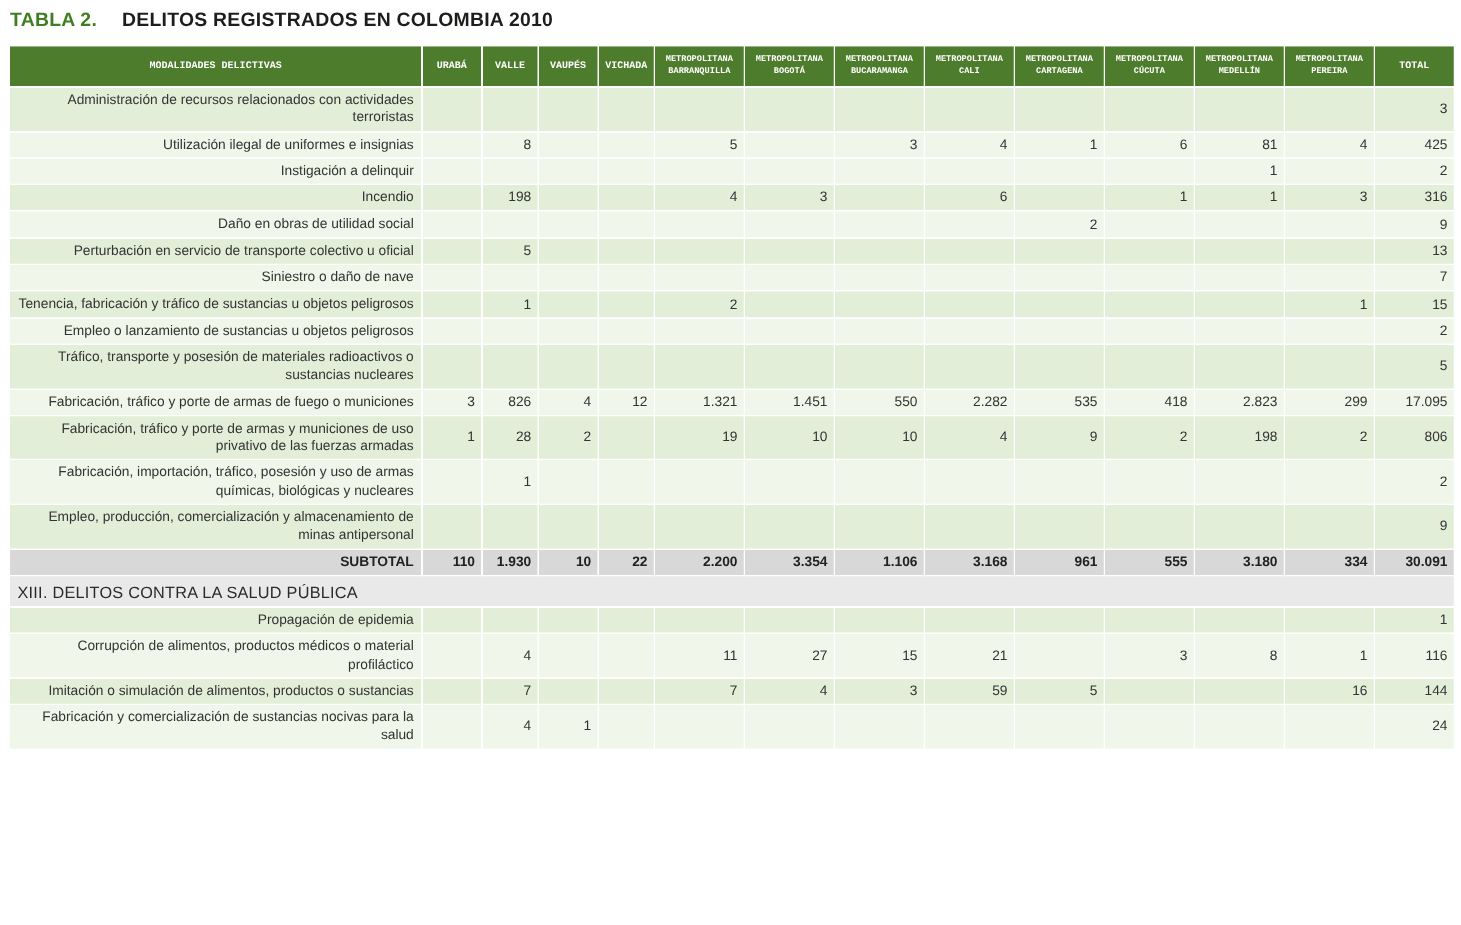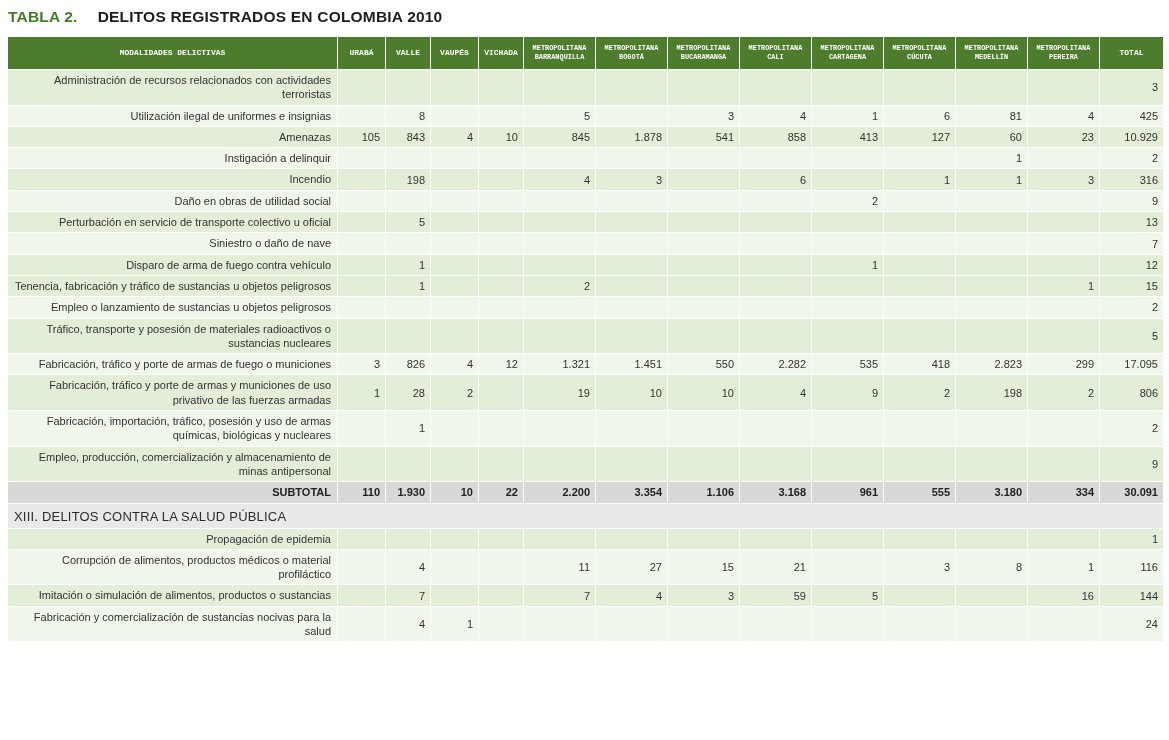--- a/index.html
+++ b/index.html
@@ -145,36 +145,20 @@
           <td class="num">5</td>
           <td class="num"></td>
           <td class="num">3</td>
           <td class="num">4</td>
           <td class="num">1</td>
           <td class="num">6</td>
           <td class="num">81</td>
           <td class="num">4</td>
           <td class="num">425</td>
         </tr>
-        <tr class="r0">
-          <td class="name-col">Amenazas</td>
-          <td class="num">105</td>
-          <td class="num">843</td>
-          <td class="num">4</td>
-          <td class="num">10</td>
-          <td class="num">845</td>
-          <td class="num">1.878</td>
-          <td class="num">541</td>
-          <td class="num">858</td>
-          <td class="num">413</td>
-          <td class="num">127</td>
-          <td class="num">60</td>
-          <td class="num">23</td>
-          <td class="num">10.929</td>
-        </tr>
         <tr class="r1">
           <td class="name-col">Instigación a delinquir</td>
           <td class="num"></td>
           <td class="num"></td>
           <td class="num"></td>
           <td class="num"></td>
           <td class="num"></td>
           <td class="num"></td>
           <td class="num"></td>
           <td class="num"></td>
@@ -240,36 +224,20 @@
           <td class="num"></td>
           <td class="num"></td>
           <td class="num"></td>
           <td class="num"></td>
           <td class="num"></td>
           <td class="num"></td>
           <td class="num"></td>
           <td class="num"></td>
           <td class="num"></td>
           <td class="num">7</td>
-        </tr>
-        <tr class="r0">
-          <td class="name-col">Disparo de arma de fuego contra vehículo</td>
-          <td class="num"></td>
-          <td class="num">1</td>
-          <td class="num"></td>
-          <td class="num"></td>
-          <td class="num"></td>
-          <td class="num"></td>
-          <td class="num"></td>
-          <td class="num"></td>
-          <td class="num">1</td>
-          <td class="num"></td>
-          <td class="num"></td>
-          <td class="num"></td>
-          <td class="num">12</td>
         </tr>
         <tr class="r0">
           <td class="name-col">Tenencia, fabricación y tráfico de sustancias u objetos peligrosos</td>
           <td class="num"></td>
           <td class="num">1</td>
           <td class="num"></td>
           <td class="num"></td>
           <td class="num">2</td>
           <td class="num"></td>
           <td class="num"></td>

